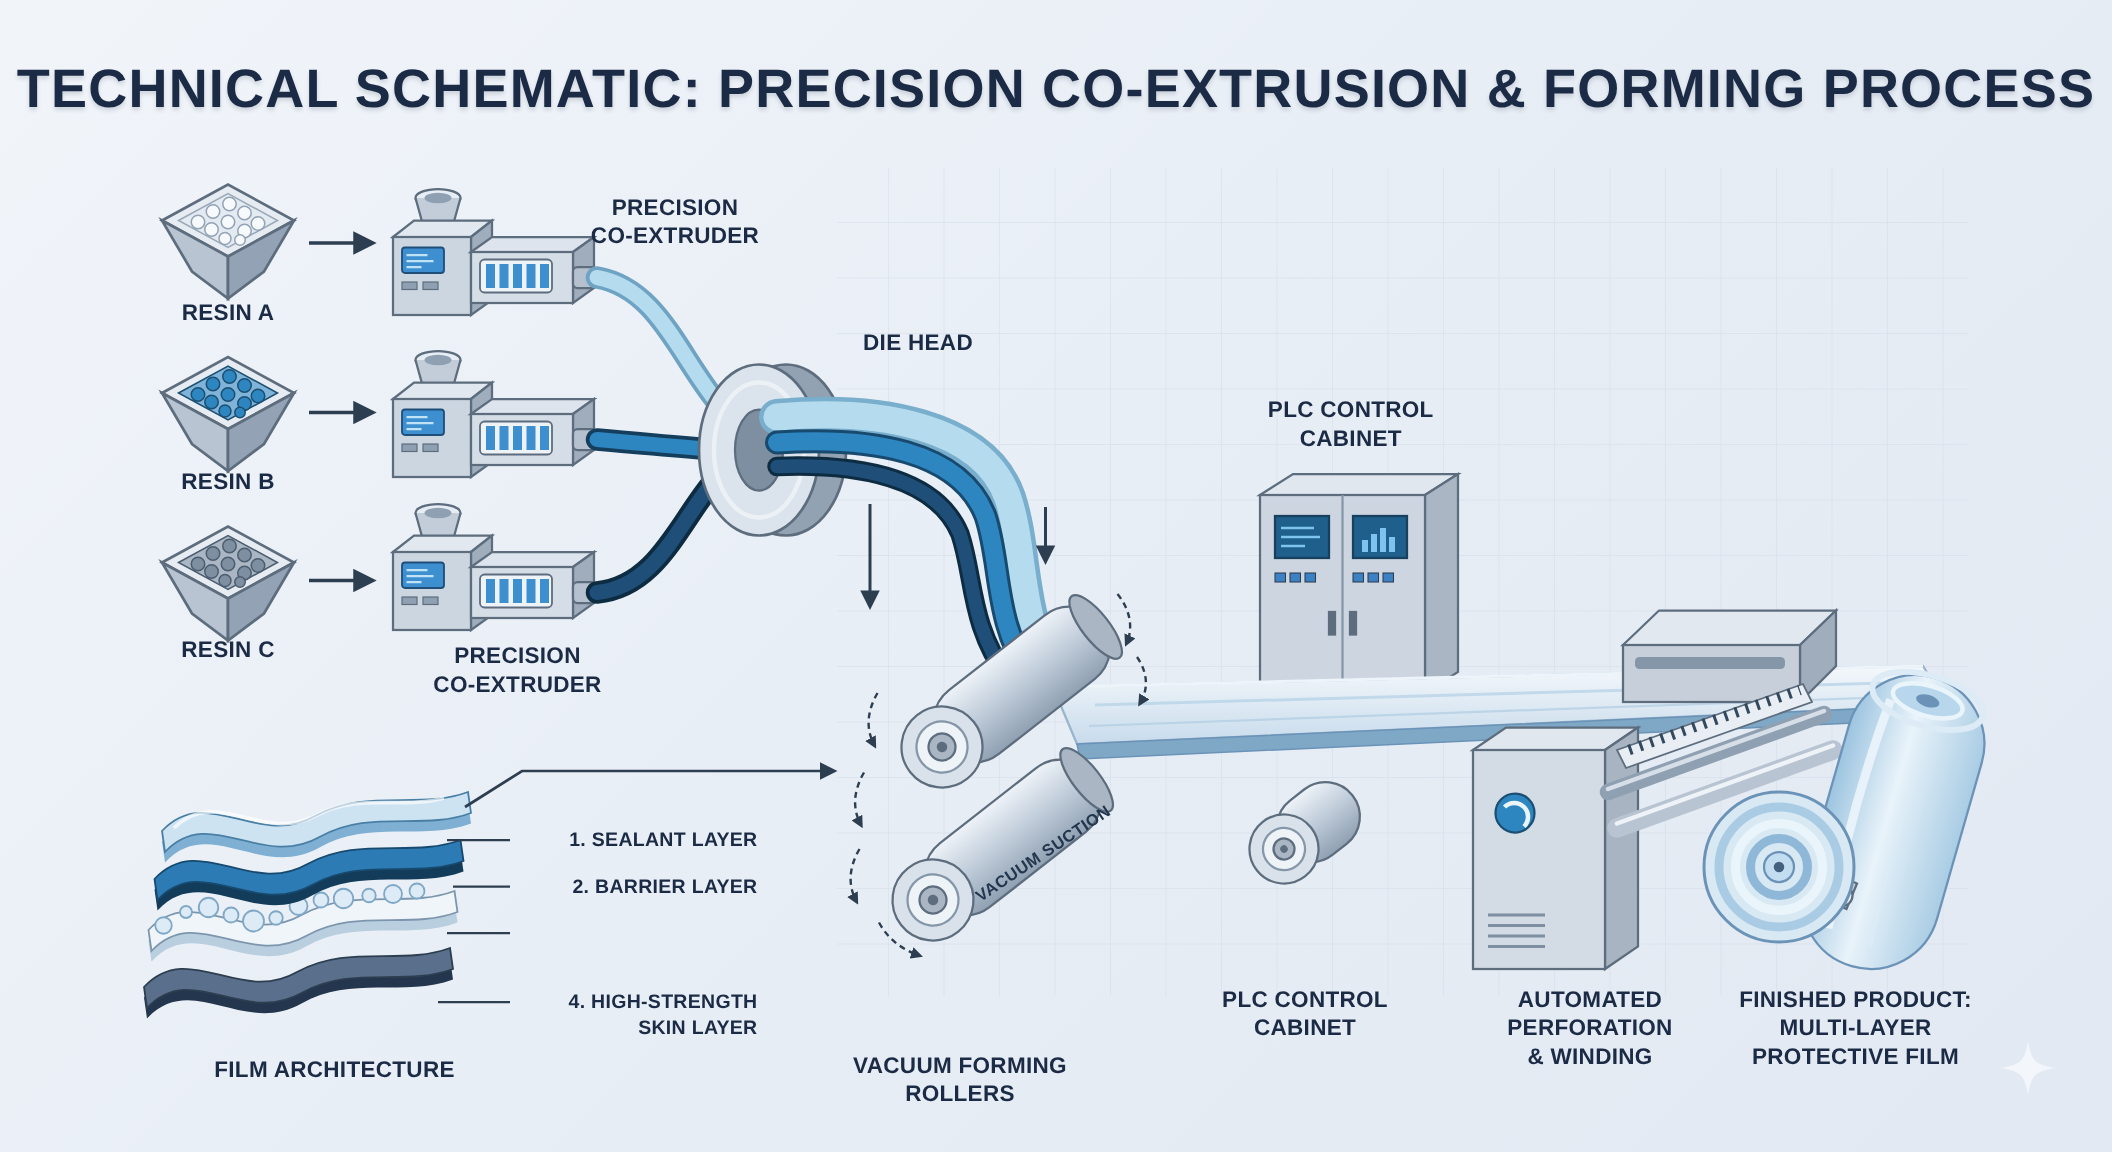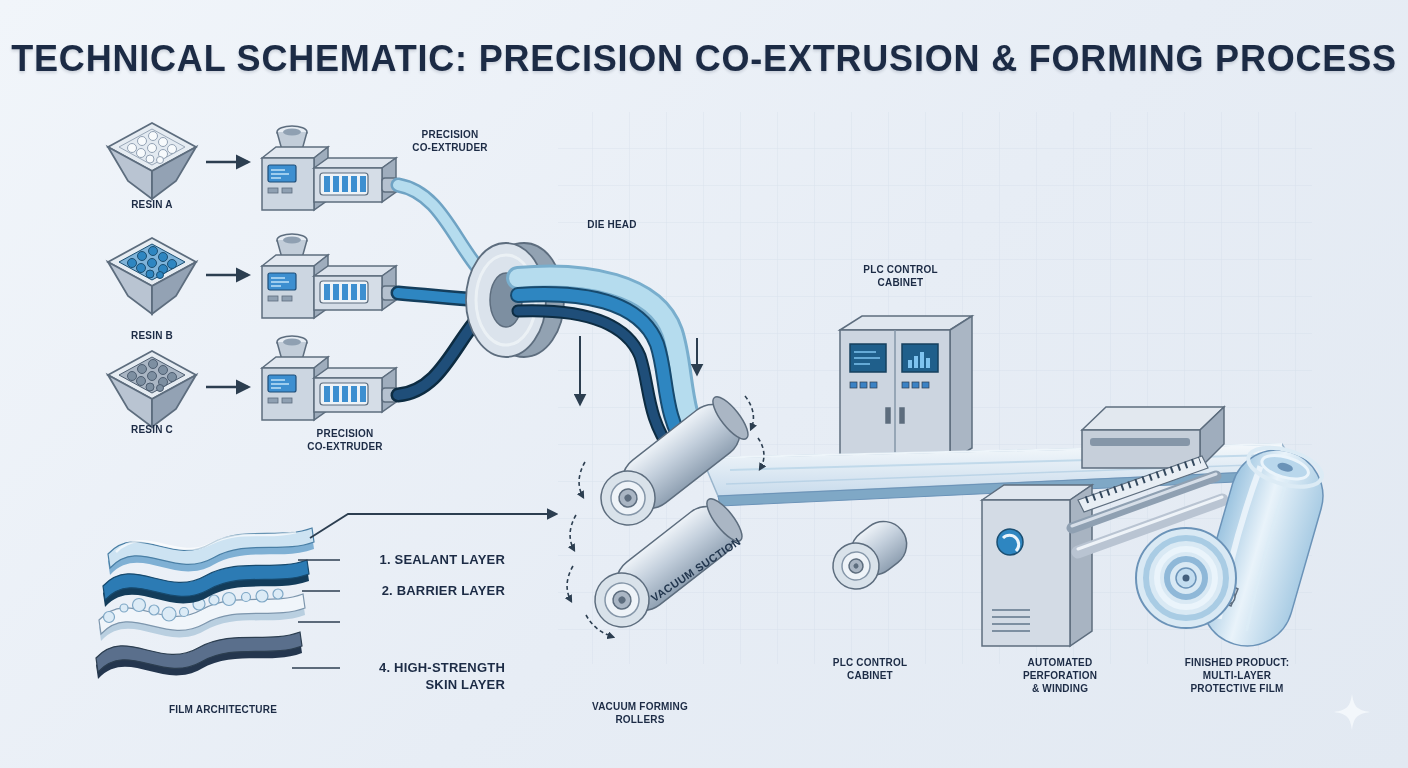--- a/index.html
+++ b/index.html
@@ -4,21 +4,21 @@
 <style>
   html,body{margin:0;padding:0;}
   body{font-family:"Liberation Sans",sans-serif;}
   #canvas{
     position:relative;width:1408px;height:768px;overflow:hidden;
     background:linear-gradient(135deg,#f1f5fa 0%,#e7edf5 55%,#e2e9f2 100%);
   }
   #art{position:absolute;left:0;top:0;}
   .lbl{
     position:absolute;font-weight:700;color:#1c2b45;text-align:center;
-    line-height:1.28;letter-spacing:.2px;font-size:10px;
+    line-height:1.28;letter-spacing:.2px;font-size:15px;
   }
   .lbl.left{text-align:right;}
   .sz13{font-size:13px;}
   .title{
     left:0;right:0;top:36px;font-size:36px;letter-spacing:.8px;
     text-shadow:0 2px 3px rgba(28,43,69,.16);
   }
   .rot{transform:rotate(-34deg);transform-origin:0 50%;font-size:11px;letter-spacing:.4px;color:#22364e;}
 </style>
 </head>
@@ -302,21 +302,21 @@
     <line x1="298" y1="622" x2="340" y2="622"></line>
     <line x1="292" y1="668" x2="340" y2="668"></line>
   </g>
 
   <path d="M310,538 L348,514 L556,514" fill="none" stroke="#2c3e50" stroke-width="1.8" marker-end="url(#arr)"></path>
 </svg>
 
 <div class="lbl title">TECHNICAL SCHEMATIC: PRECISION CO-EXTRUSION &amp; FORMING PROCESS</div>
 
 <div class="lbl" style="left:102px;top:199px;width:100px;">RESIN A</div>
-<div class="lbl" style="left:102px;top:312px;width:100px;margin-top:18px;">RESIN B</div>
+<div class="lbl" style="left:102px;top:312px;width:100px;">RESIN B</div>
 <div class="lbl" style="left:102px;top:424px;width:100px;">RESIN C</div>
 
 <div class="lbl" style="left:385px;top:129px;width:130px;">
   <div>PRECISION</div>
   <div>CO-EXTRUDER</div>
 </div>
 <div class="lbl" style="left:275px;top:428px;width:140px;">
   <div>PRECISION</div>
   <div>CO-EXTRUDER</div>
 </div>

